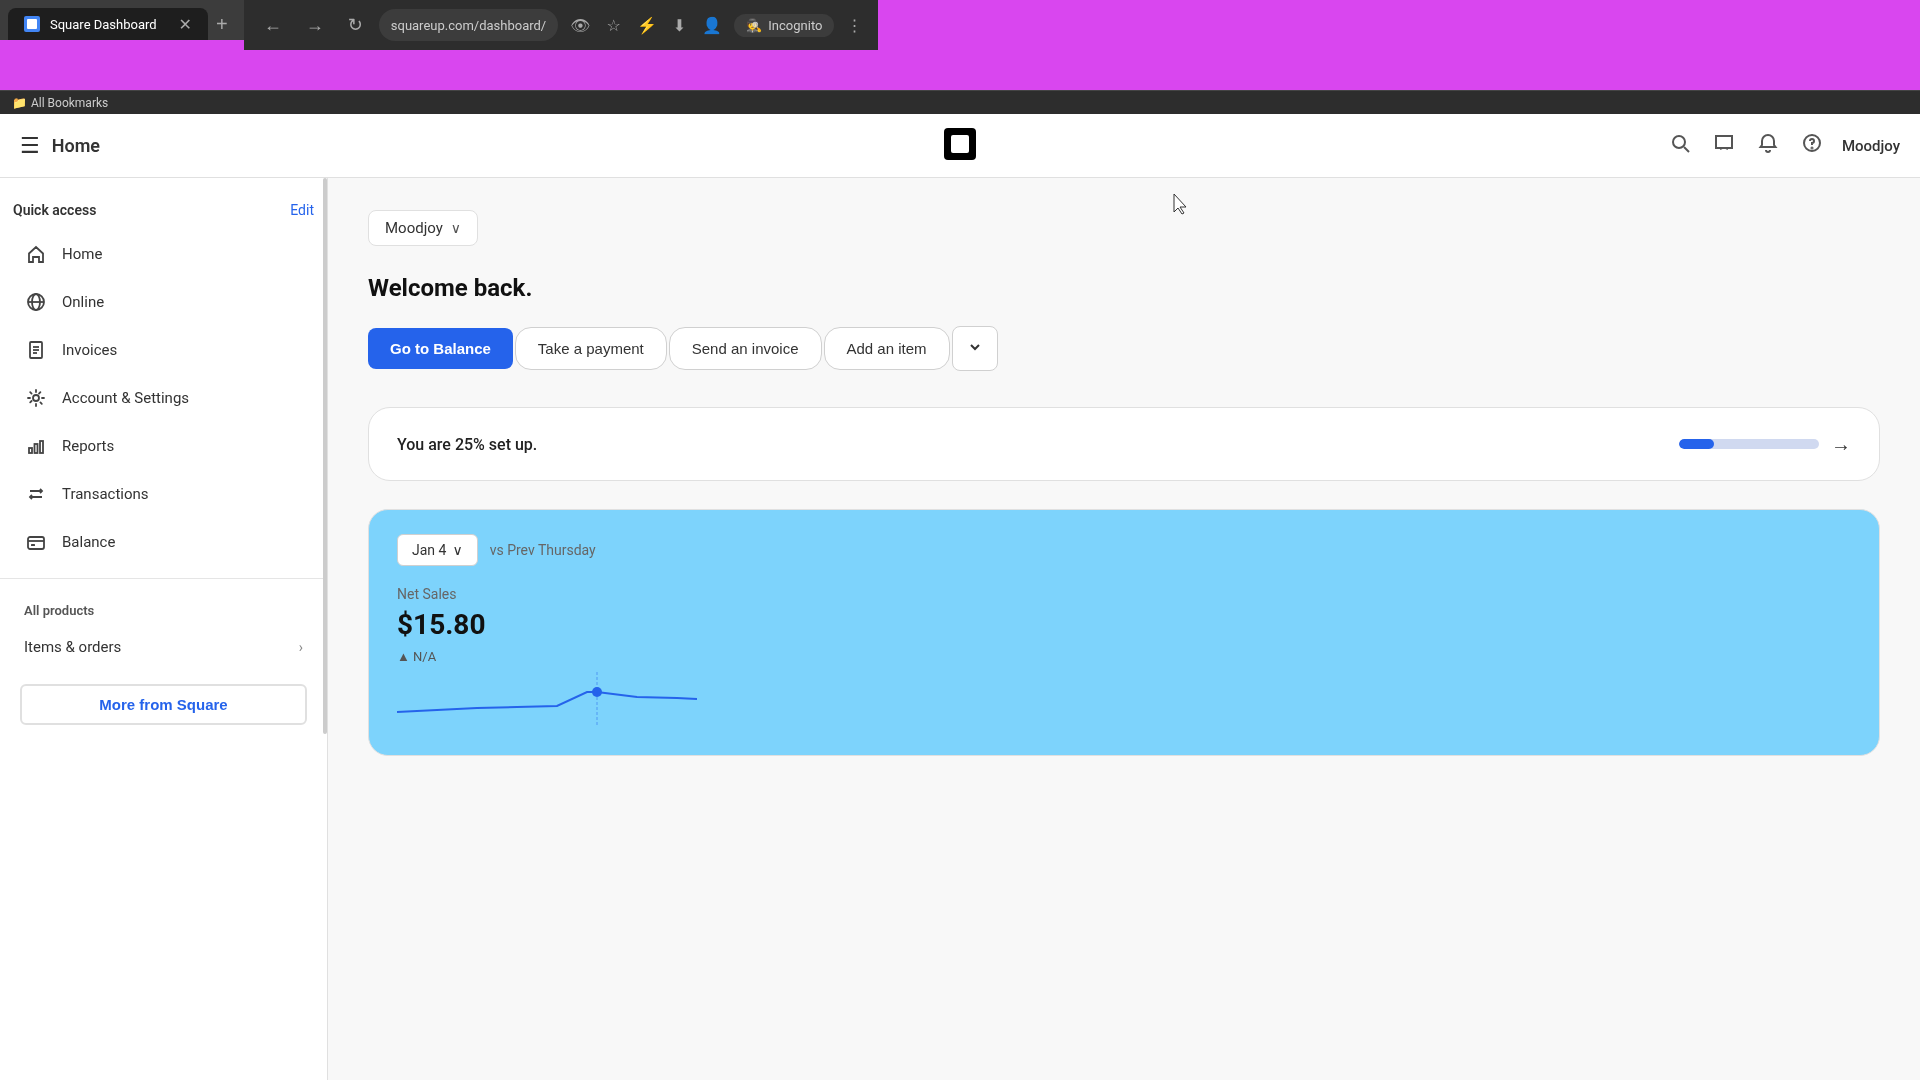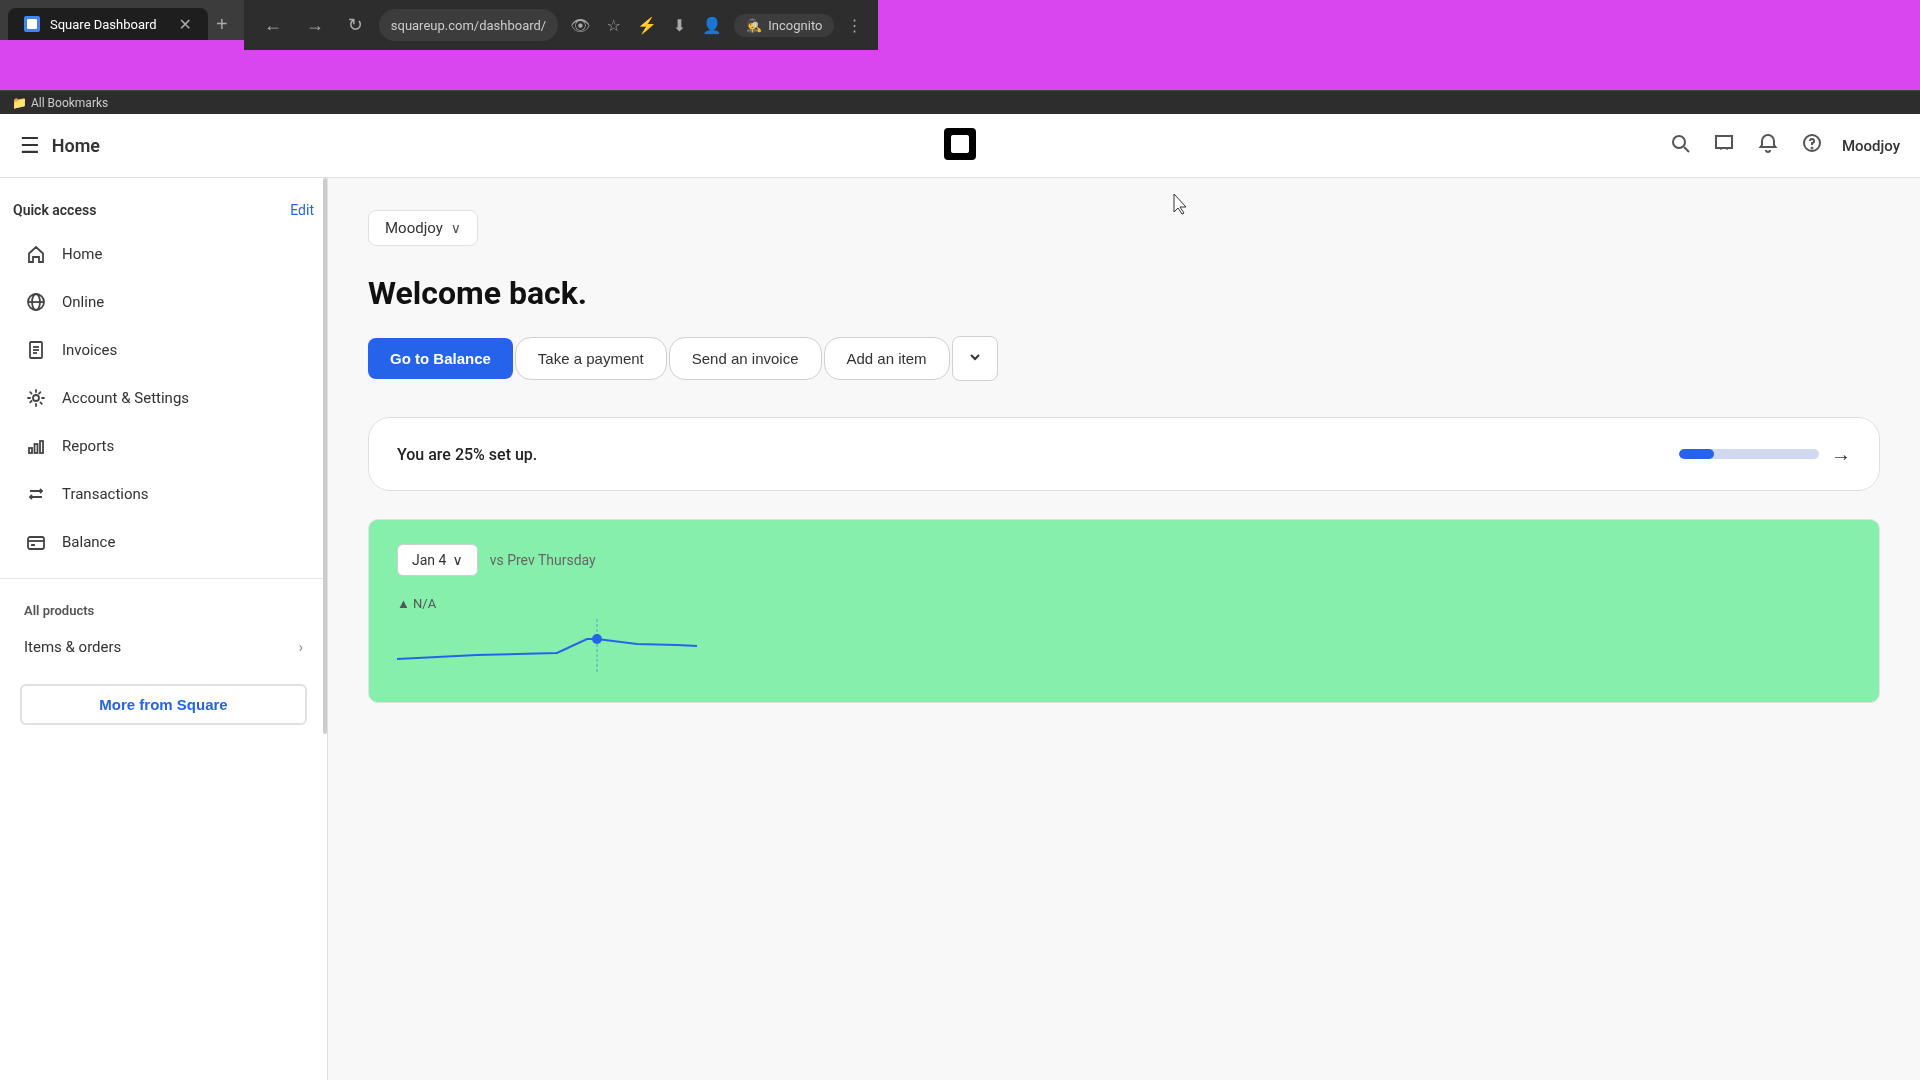--- a/index.html
+++ b/index.html
@@ -59,36 +59,36 @@
     .items-orders-arrow { color: #888; font-size: 14px; }
     
     .more-from-square-btn { margin: 16px 20px; padding: 10px 20px; background: #fff; border: 2px solid #e0e0e0; border-radius: 6px; font-size: 15px; font-weight: 600; color: #2563eb; cursor: pointer; width: calc(100% - 40px); text-align: center; }
 
     
     .main-content { flex: 1; background: #f8f8f8; overflow-y: auto; padding: 32px 40px; }
     
     .business-selector { background: #fff; border: 1px solid #e0e0e0; border-radius: 8px; padding: 8px 16px; display: inline-flex; align-items: center; gap: 8px; cursor: pointer; font-size: 15px; color: #333; margin-bottom: 28px; }
     .business-selector .chevron { color: #555; font-size: 14px; }
     
-    .welcome-heading { font-size: 32px; font-weight: 700; color: #111; margin-bottom: 24px; }
+    .welcome-heading { font-size: 24px; font-weight: 700; color: #111; margin-bottom: 24px; }
     
     .action-buttons { display: flex; align-items: center; gap: 2px; margin-bottom: 36px; }
     .btn-primary { background: #2563eb; color: #fff; border: none; border-radius: 8px; padding: 12px 22px; font-size: 15px; font-weight: 600; cursor: pointer; }
     .btn-secondary { background: #fff; color: #333; border: 1px solid #d0d0d0; border-radius: 16px; padding: 12px 22px; font-size: 15px; font-weight: 500; cursor: pointer; }
     .btn-expand { background: #fff; color: #333; border: 1px solid #d0d0d0; border-radius: 8px; padding: 12px 14px; font-size: 15px; cursor: pointer; }
 
     .setup-section { background: #fff; border: 1px solid #e0e0e0; border-radius: 22px; padding: 24px 28px; margin-bottom: 28px; }
     .setup-row { display: flex; align-items: center; justify-content: space-between; }
     .setup-text { font-size: 16px; font-weight: 500; color: #222; }
     .setup-progress-row { display: flex; align-items: center; gap: 12px; }
     .progress-bar-bg { width: 140px; height: 10px; background: #d0d9f0; border-radius: 5px; overflow: hidden; }
     .progress-bar-fill { height: 100%; background: #2563eb; border-radius: 5px; }
     .progress-arrow { font-size: 20px; color: #333; cursor: pointer; }
 
-    .stats-section { background: #86efac; border: 1px solid #e0e0e0; border-radius: 10px; padding: 24px 28px; }
+    .stats-section { background: #7dd3fc; border: 1px solid #e0e0e0; border-radius: 20px; padding: 24px 28px; }
     .date-filter-row { display: flex; align-items: center; gap: 12px; margin-bottom: 20px; }
     .date-selector { border: 1px solid #d0d0d0; border-radius: 6px; padding: 7px 14px; font-size: 14px; display: flex; align-items: center; gap: 6px; cursor: pointer; color: #333; background: #fff; }
     .vs-text { font-size: 14px; color: #666; }
     
     .net-sales-label { font-size: 14px; color: #666; margin-bottom: 6px; }
     .net-sales-value { font-size: 28px; font-weight: 700; color: #111; margin-bottom: 4px; }
     
     .chart-area { display: flex; align-items: center; gap: 16px; margin-top: 8px; }
     .change-badge { display: flex; align-items: center; gap: 4px; font-size: 13px; color: #555; }
 
@@ -322,20 +322,24 @@
       <div class="stats-section">
 
         <div class="date-filter-row">
           <div class="date-selector">
             <span>Jan 4</span>
             <span>∨</span>
           </div>
           <span class="vs-text">vs Prev Thursday</span>
         </div>
 
+        <div>
+          <div class="net-sales-label">Net Sales</div>
+          <div class="net-sales-value">$15.80</div>
+        </div>
 
         <div class="chart-area">
           <div class="change-badge">
             <span>▲ N/A</span>
           </div>
         </div>
 
         <div style="margin-top: 8px;">
           <svg width="300" height="55" viewBox="0 0 300 55">
 

